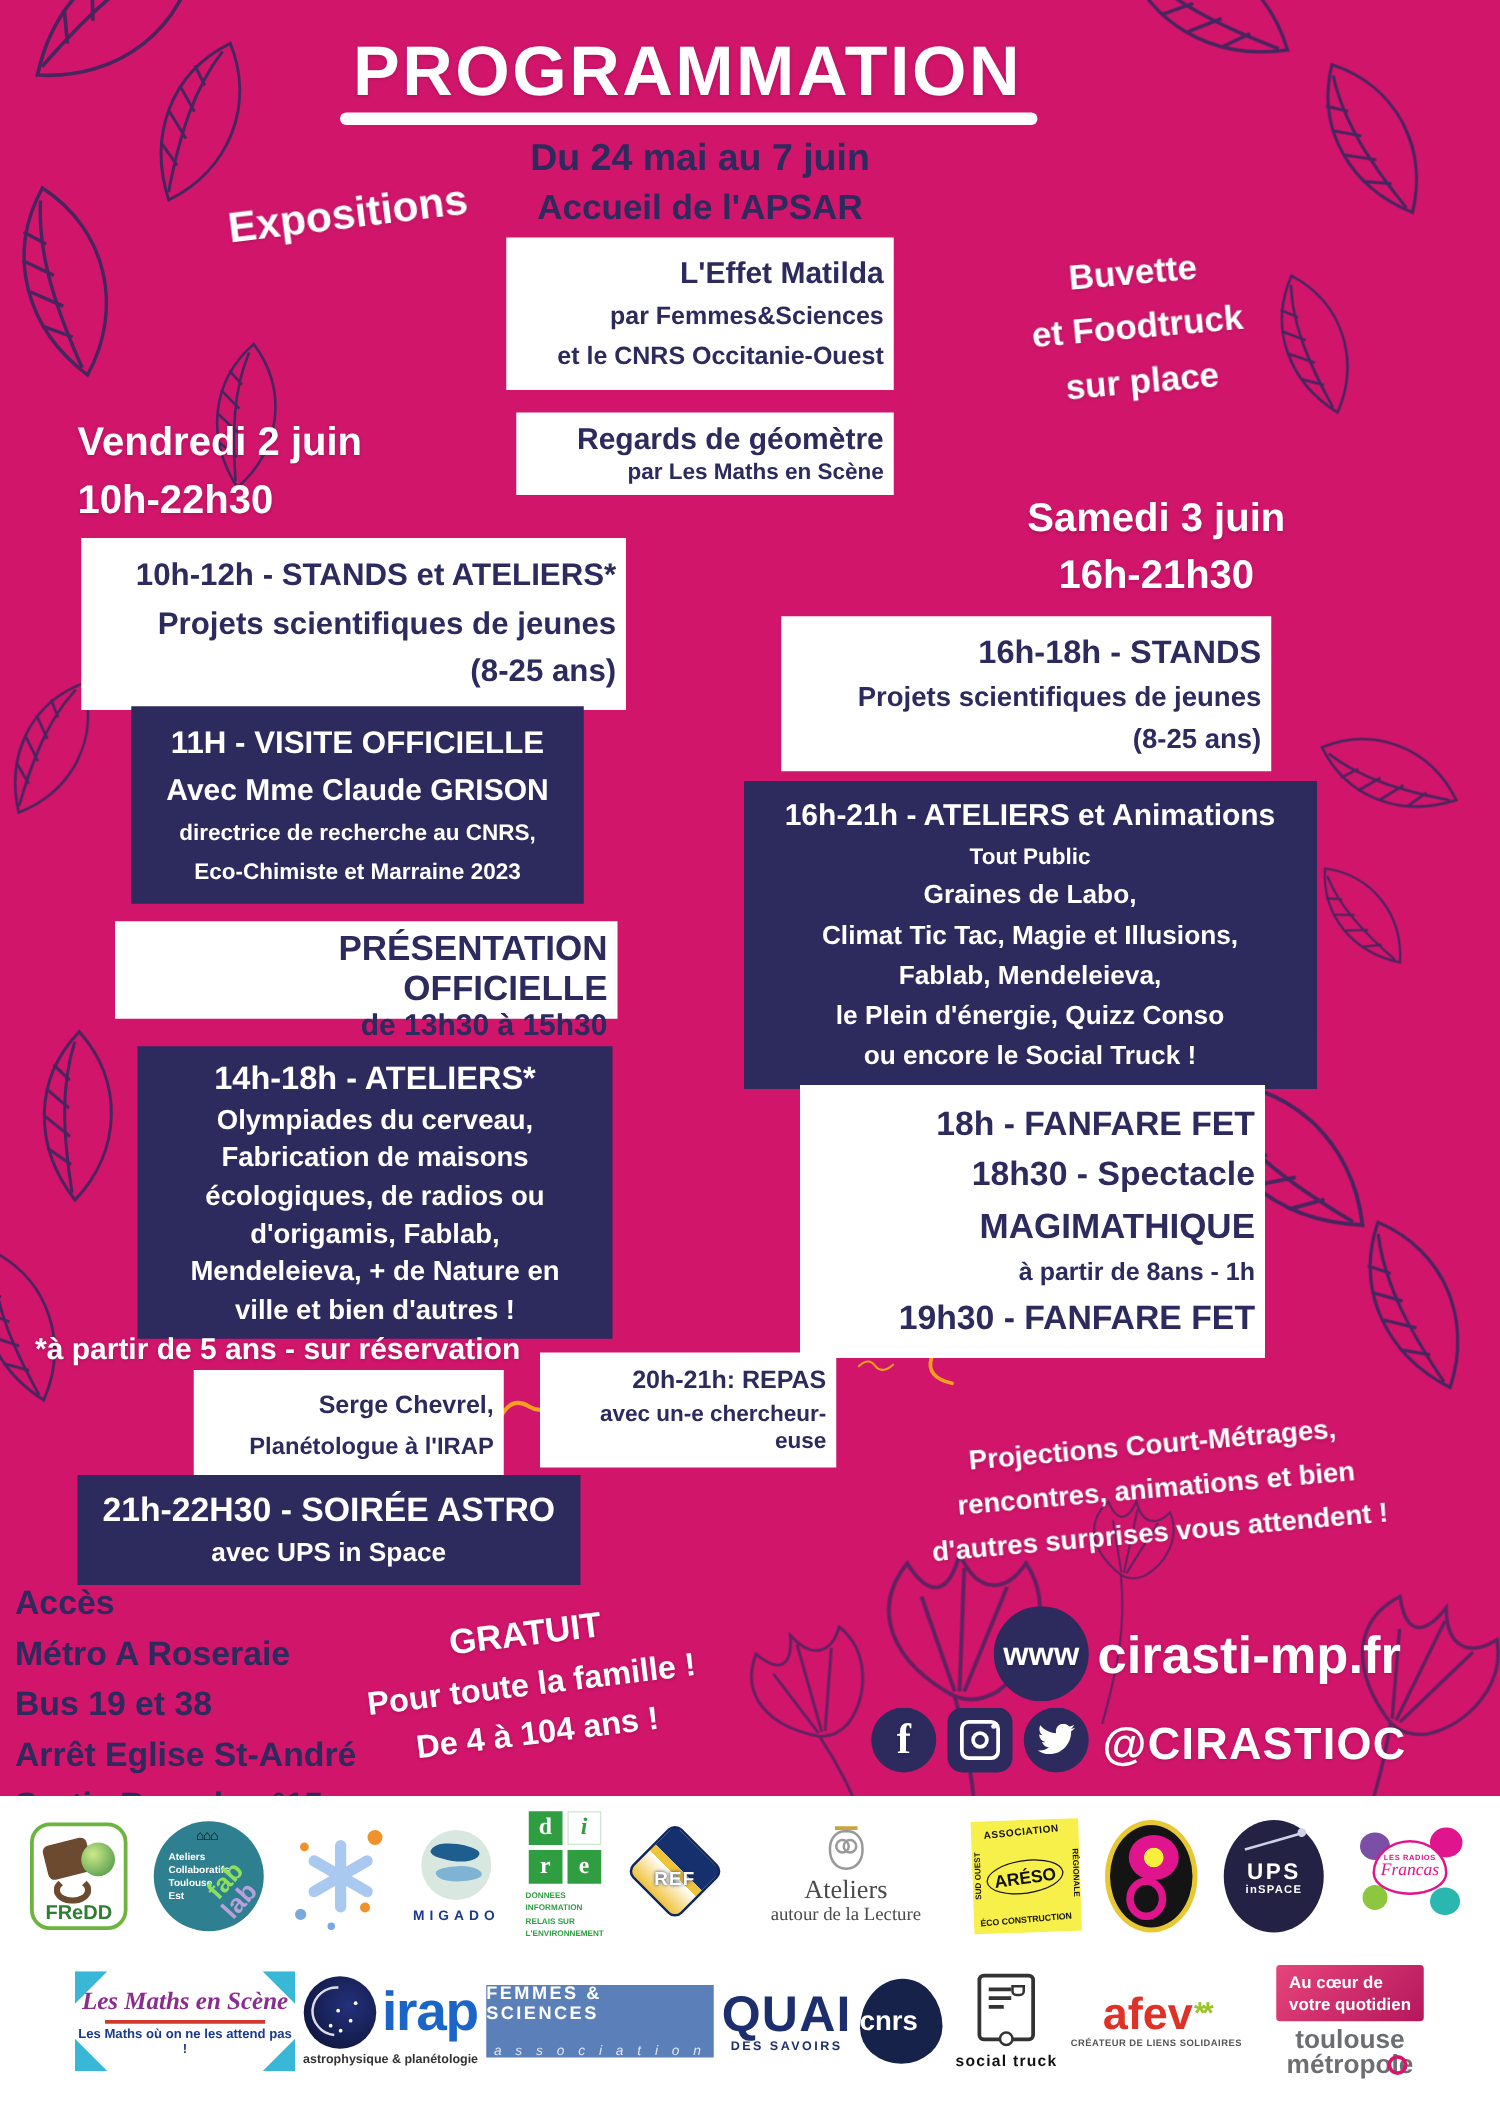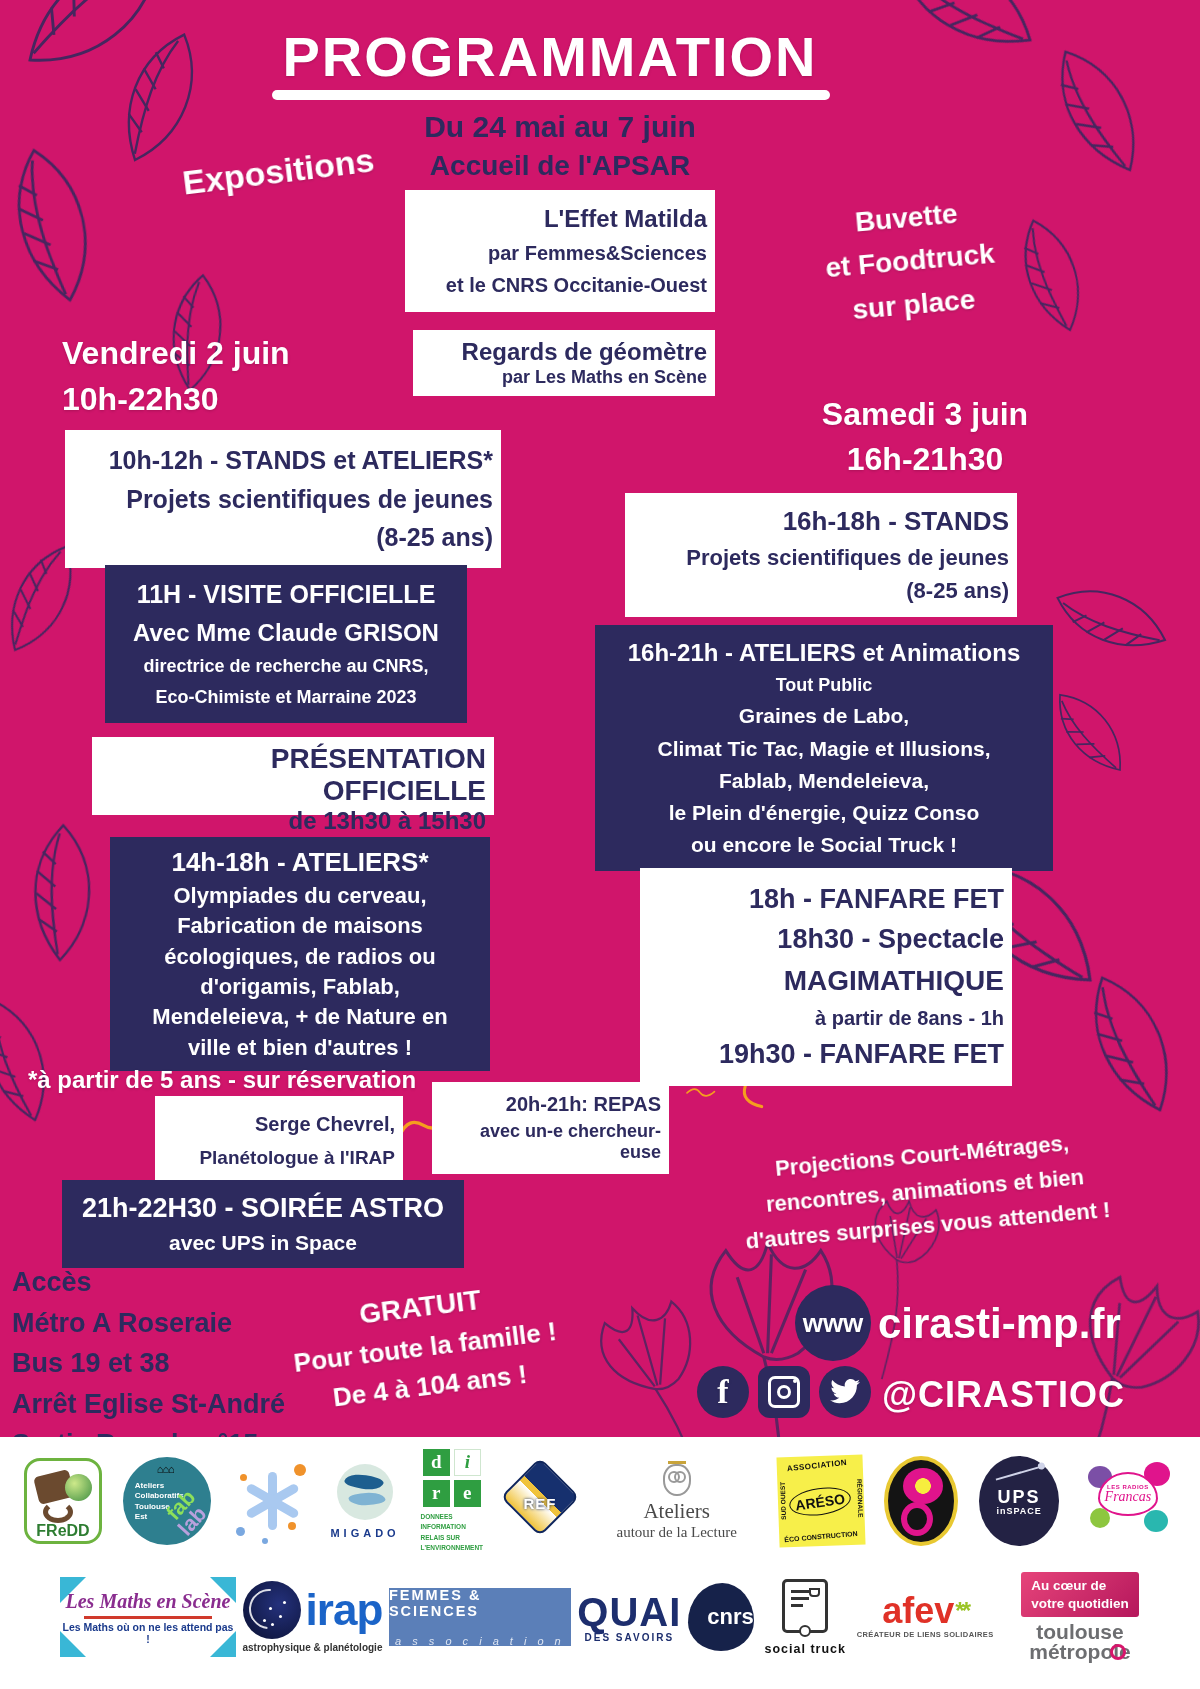--- a/index.html
+++ b/index.html
@@ -118,21 +118,21 @@
   .fem{width:182px;height:58px;background:#5b7fb8;color:#fff;display:flex;flex-direction:column;align-items:center;justify-content:center;border:1px solid #3f movement}
   .fem{border:none}
   .fem-l1{font-size:14.5px;letter-spacing:2px;font-weight:700}
   .fem-l2{font-style:italic;font-size:11px;letter-spacing:4px;margin-top:16px;color:#dfe6f2}
   
   .quai{text-align:center;color:#1d2e6e}
   .quai-l1{font-size:40px;font-weight:800;letter-spacing:1px;line-height:1}
   .quai-l2{font-size:10px;font-weight:700;letter-spacing:2px;text-align:right;margin-top:0}
   
   .cnrs{width:66px;height:68px;background:#16224a;border-radius:52% 48% 50% 50%/58% 56% 44% 42%;
-        display:flex;align-items:center;justify-content:flex-end;color:#fff;font-weight:700;font-size:22px}
+        display:flex;align-items:center;justify-content:flex-start;color:#fff;font-weight:700;font-size:22px}
   .cnrs span{letter-spacing:0}
   
   .strk{width:90px;text-align:center}
   .strk-icon{width:46px;height:54px;border:3px solid #333;border-radius:5px;margin:0 auto;position:relative;background:#fff}
   .strk-line{position:absolute;left:6px;height:3px;background:#333;width:18px}
   .strk-cup{position:absolute;right:5px;top:6px;width:11px;height:9px;border:2px solid #333;border-radius:0 0 4px 4px}
   .strk-wheel{position:absolute;left:14px;bottom:-7px;width:12px;height:12px;border:2.5px solid #333;border-radius:50%;background:#fff}
   .strk-txt{font-size:12.5px;font-weight:700;color:#111;margin-top:9px;letter-spacing:1px}
   
   .afev{text-align:center}

